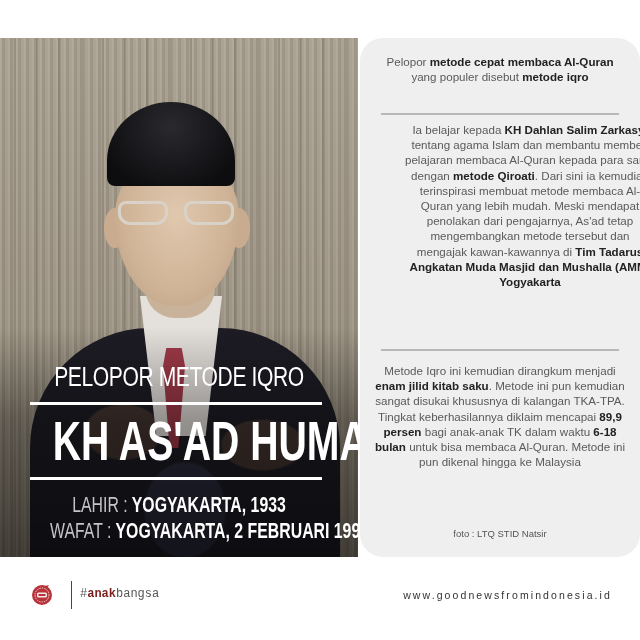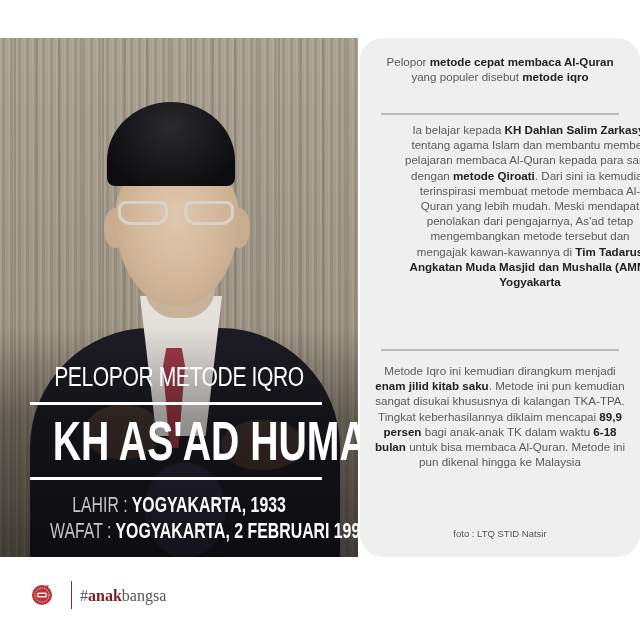--- a/index.html
+++ b/index.html
@@ -123,22 +123,22 @@
     color: #555; font-size: 9.5px;
   }
 
   
   .footer { position: absolute; left: 0; top: 557px; width: 640px; height: 83px; background: #ffffff; }
   .logo {
     position: absolute; left: 31px; top: 27px; width: 22px; height: 22px;
   }
   .vsep { position: absolute; left: 71px; top: 24px; width: 1px; height: 28px; background: #8a2a2a; }
   .hashtag {
-    position: absolute; left: 80px; top: 30px; font-size: 16px; color: #555;
-    font-family: Liberation Serif, serif;
+    position: absolute; left: 80px; top: 30px; font-size: 12px; color: #555;
+    font-family: Liberation Mono, monospace;
   }
   .hashtag b { color: #7a1e1e; font-weight: 700; }
   .website {
     position: absolute; right: 28px; top: 32px; font-size: 10.5px; color: #333;
     letter-spacing: 2.1px; font-family: "Liberation Sans", sans-serif;
   }
 </style>
 </head>
 <body>
 
@@ -186,13 +186,14 @@
 <div class="footer">
   <svg class="logo" viewBox="0 0 22 22">
     <circle cx="11" cy="11" r="10" fill="#b8323a"></circle>
     <circle cx="11" cy="11" r="7" fill="none" stroke="#f0d0d0" stroke-width="1" stroke-dasharray="1.5 1"></circle>
     <rect x="6" y="8.5" width="10" height="5" rx="1.5" fill="#f5e5e5"></rect>
     <rect x="7.5" y="10" width="7" height="2" fill="#b8323a"></rect>
     <path d="M14 2 L18 1 L16 4 Z" fill="#b8323a"></path>
   </svg>
   <div class="vsep"></div>
   <div class="hashtag"><span>#</span><b>anak</b><span>bangsa</span></div>
+  <div class="website">www.goodnewsfromindonesia.id</div>
 </div>
 
 </body></html>

